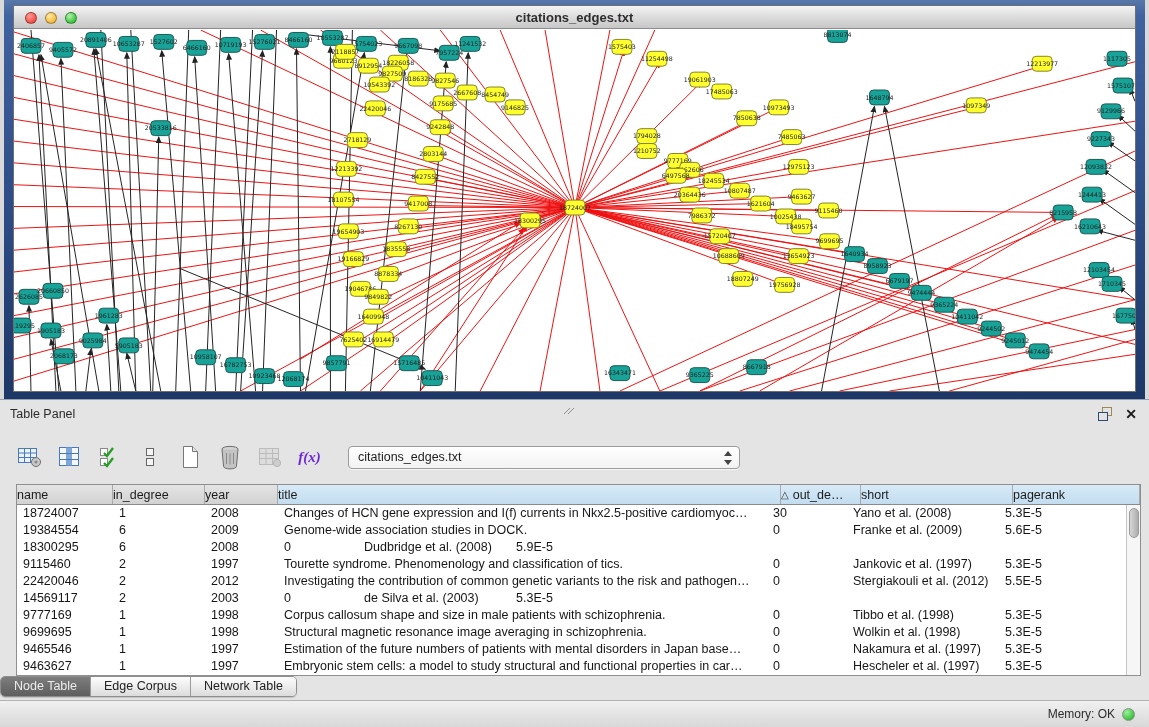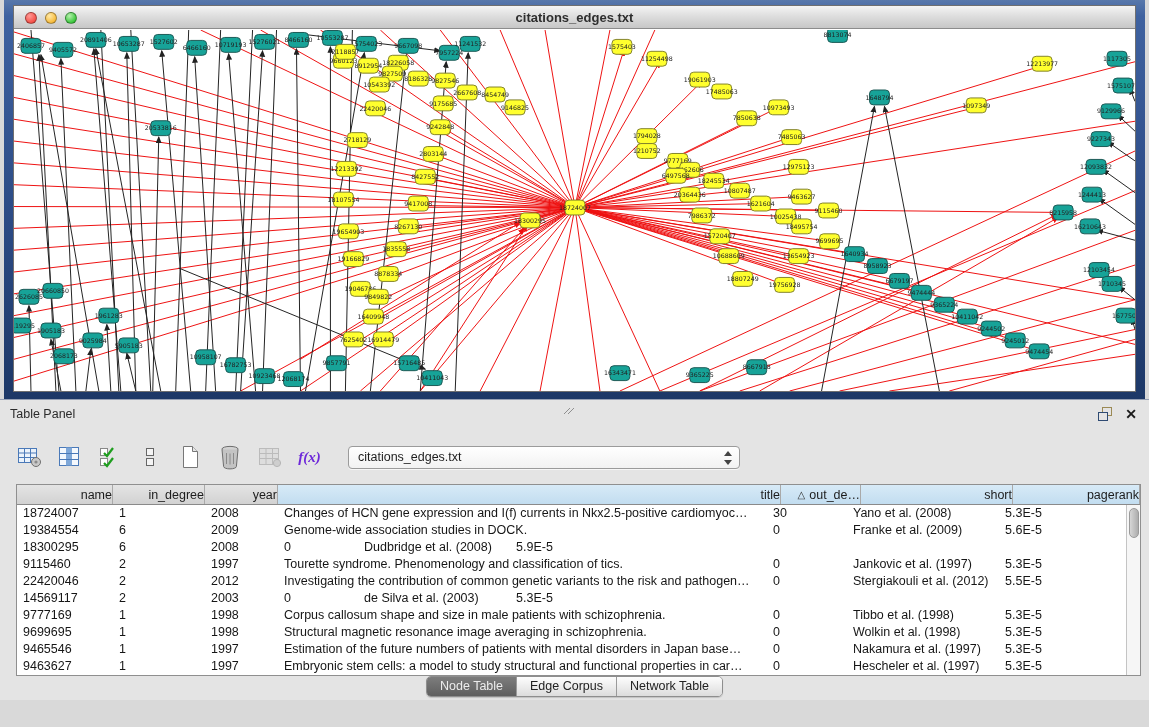--- a/index.html
+++ b/index.html
@@ -41,32 +41,32 @@
     background:linear-gradient(180deg,#ffffff 0%,#f2f2f2 100%); box-shadow:0 1px 0 rgba(255,255,255,.7);
     font-size:12.5px; color:#1d1d1d; line-height:21px; padding-left:9px; }
   .select .arrows { position:absolute; right:7px; top:3px; width:8px; height:16px; }
   .select .arrows span { position:absolute; left:0; width:0; height:0; border-left:4px solid transparent; border-right:4px solid transparent; }
   .select .arrows .up { top:1px; border-bottom:5px solid #444; }
   .select .arrows .dn { bottom:1px; border-top:5px solid #444; }
 
   .table-wrap { position:absolute; left:16px; top:84px; width:1125px; height:192px;
     background:#ffffff; border:1px solid #8f8f8f; overflow:hidden; }
   .thead { display:flex; height:20px; border-bottom:1px solid #8a8a8a; font-size:12.5px; color:#1c1c1c; }
-  .th { display:flex; align-items:center; justify-content:flex-end; border-right:1px solid #a9a9a9; overflow:hidden; white-space:nowrap; }
+  .th { display:flex; align-items:center; justify-content:flex-start; border-right:1px solid #a9a9a9; overflow:hidden; white-space:nowrap; }
   .th.gray { background:linear-gradient(180deg,#e4e4e4,#d2d2d2); }
   .th.blue { background:linear-gradient(180deg,#d7eaf7,#c2ddf0); }
   .th .sort { margin-right:4px; font-size:10px; color:#333; }
   .tbody { position:absolute; left:0; top:20px; right:14px; bottom:0; overflow:hidden; }
   .tr { display:flex; height:17px; line-height:17px; font-size:12.5px; color:#161616; background:#fff; }
   .td { padding-left:6px; border-right:0; overflow:hidden; white-space:nowrap; text-overflow:ellipsis; }
   .vscroll { position:absolute; right:0; top:20px; bottom:0; width:14px; background:#f6f6f6; border-left:1px solid #c4c4c4; }
   .vthumb { position:absolute; left:1.5px; top:3px; width:10px; height:30px; border-radius:5px;
     background:linear-gradient(90deg,#d6d6d6,#adadad); border:1px solid #9a9a9a; }
 
-  .tabbar { position:absolute; left:0; top:276px; width:100%; height:42px; display:flex; justify-content:center; }
+  .tabbar { position:absolute; left:0; top:276px; width:100%; height:42px; display:flex; }
   .segmented { display:flex; height:21px; border:1px solid #8e8e8e; border-radius:5px; overflow:hidden;
     box-shadow:0 1px 1px rgba(0,0,0,.15); }
   .seg { padding:0 13px; font-size:12.5px; line-height:19px; color:#222;
     background:linear-gradient(180deg,#fdfdfd,#dcdcdc); border-right:1px solid #9a9a9a; }
   .seg:last-child { border-right:none; }
   .seg.active { background:linear-gradient(180deg,#7d7d7d,#5e5e5e); color:#ececec; }
 
   
   .statusbar { position:absolute; left:0; top:700px; width:1149px; height:27px;
     background:linear-gradient(180deg,#f0f0f0,#d8d8d8); border-top:1px solid #b2b2b2; }
@@ -902,14 +902,20 @@
 
     <div class="tabbar">
       <div class="segmented" id="tabseg">
           <div class="seg active">Node Table</div>
           <div class="seg">Edge Corpus</div>
           <div class="seg">Network Table</div>
         </div>
     </div>
   </div>
 
+  <div class="statusbar">
+    <div class="mem">
+      <span>Memory: OK</span>
+      <span class="mem-dot"></span>
+    </div>
+  </div>
 
 </div>
 
 </body></html>

